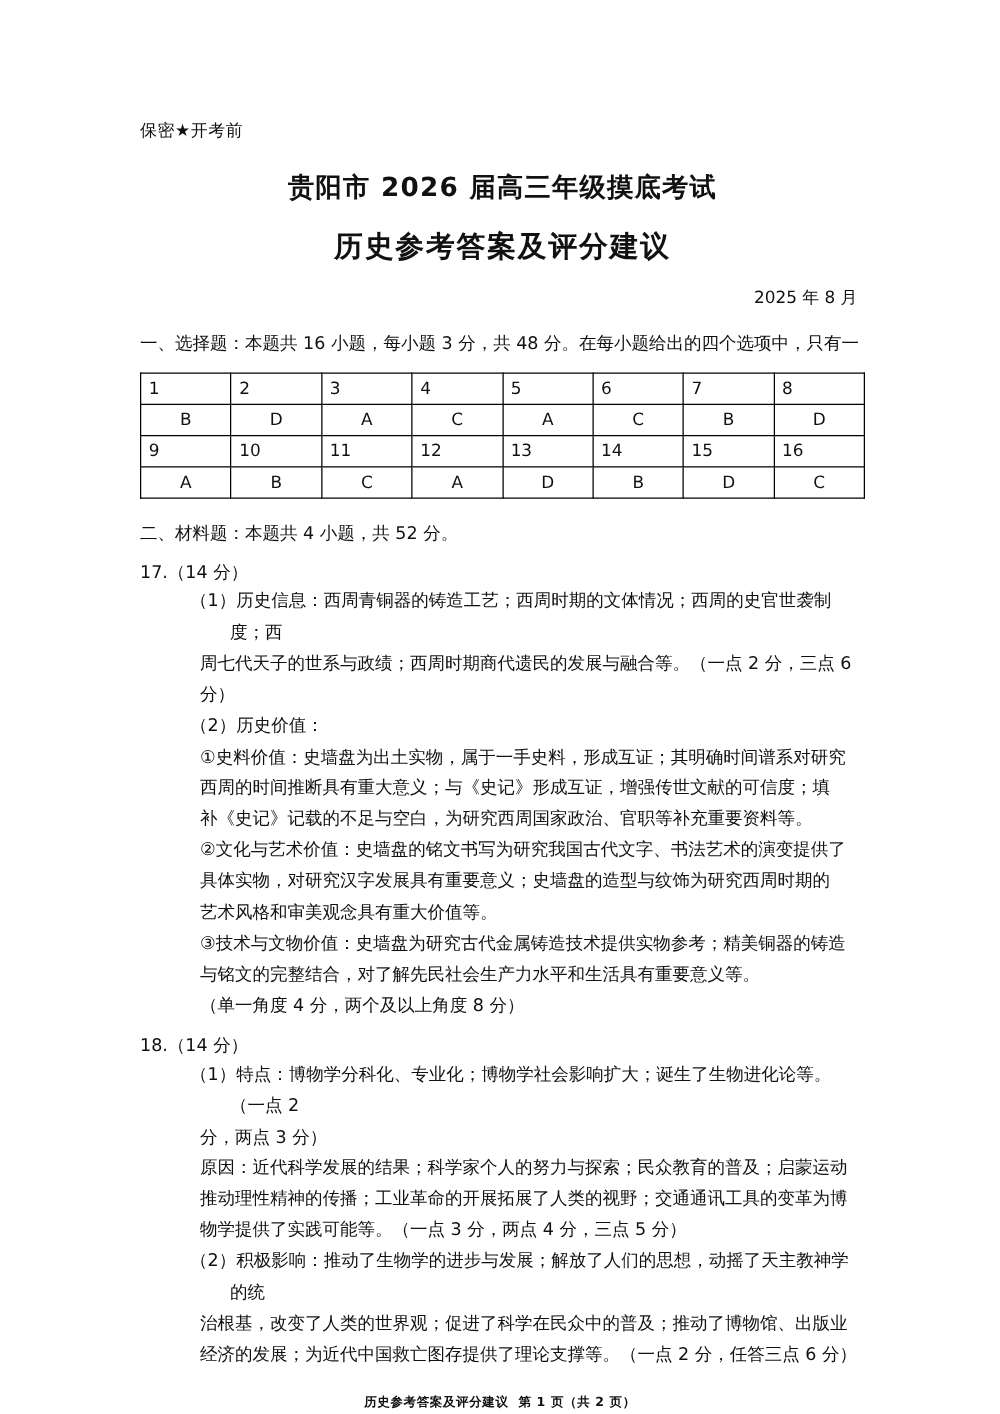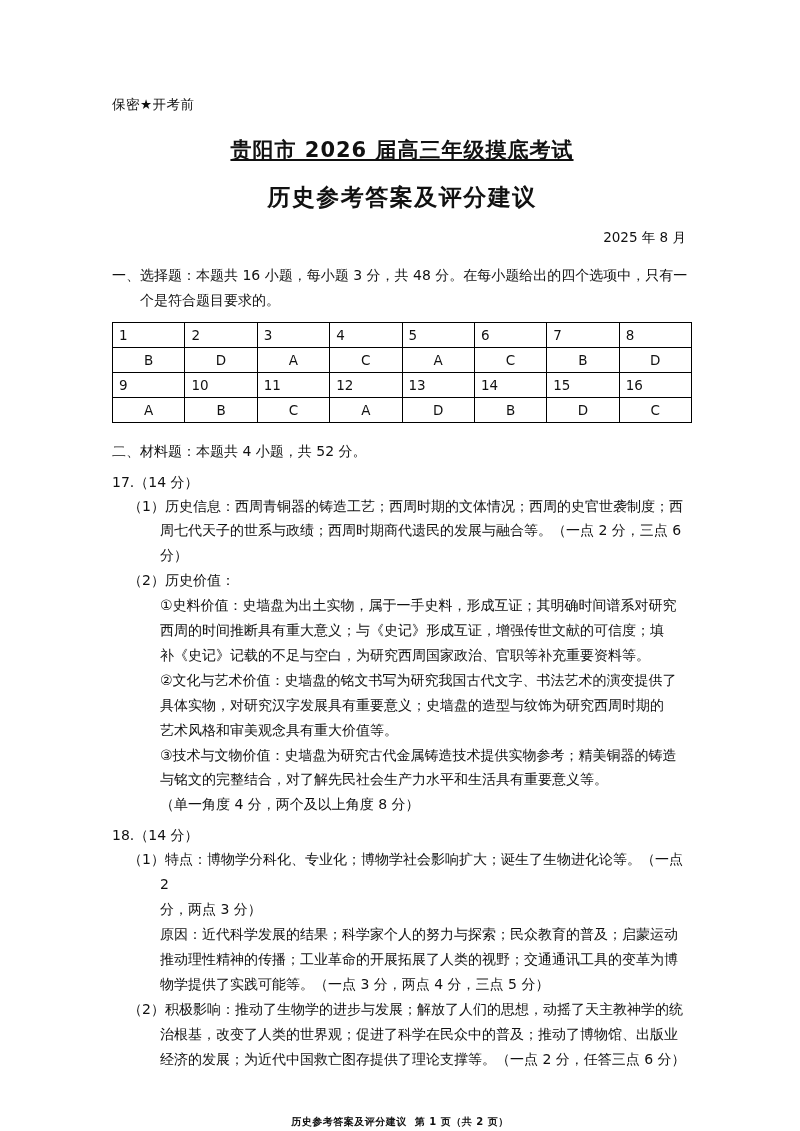--- a/index.html
+++ b/index.html
@@ -34,21 +34,20 @@
     margin-bottom: 22px;
     font-family: "DejaVu Sans", "Liberation Sans", sans-serif;
   }
   .title1 {
     text-align: center;
     font-size: 21px;
     font-weight: bold;
     letter-spacing: 1px;
     margin: 0 0 18px 0;
     font-family: "DejaVu Sans", "Liberation Sans", sans-serif;
-    text-decoration: underline;
   }
   .title2 {
     text-align: center;
     font-size: 23px;
     font-weight: bold;
     letter-spacing: 1.5px;
     margin: 0 0 16px 0;
     font-family: "DejaVu Sans", "Liberation Sans", sans-serif;
   }
   .date {
@@ -103,20 +102,21 @@
     margin: 0;
   }
   .lvl1 {
     padding-left: 16px;
     text-indent: 0;
   }
   .lvl1 .hang {
     display: block;
     padding-left: 32px;
     text-indent: -32px;
+    margin-left: 24px;
   }
   .lvl2 {
     padding-left: 48px;
   }
   .lvl2 .hang {
     display: block;
     text-indent: -14px;
     padding-left: 14px;
   }
   .note {
@@ -144,21 +144,20 @@
   <div class="content">
 
     <div class="secret">保密★开考前</div>
 
     <div class="title1">贵阳市 2026 届高三年级摸底考试</div>
     <div class="title2">历史参考答案及评分建议</div>
     <div class="date">2025 年 8 月</div>
 
     <div class="section-head sec1">
       <span>一、选择题：</span><span>本题共 16 小题，每小题 3 分，共 48 分。在每小题给出的四个选项中，只有一</span>
-      <span class="cont">个是符合题目要求的。</span>
     </div>
 
     <table class="answers">
       <tbody>
           <tr>
         <td class="num">1</td>
         <td class="num">2</td>
         <td class="num">3</td>
         <td class="num">4</td>
         <td class="num">5</td>

